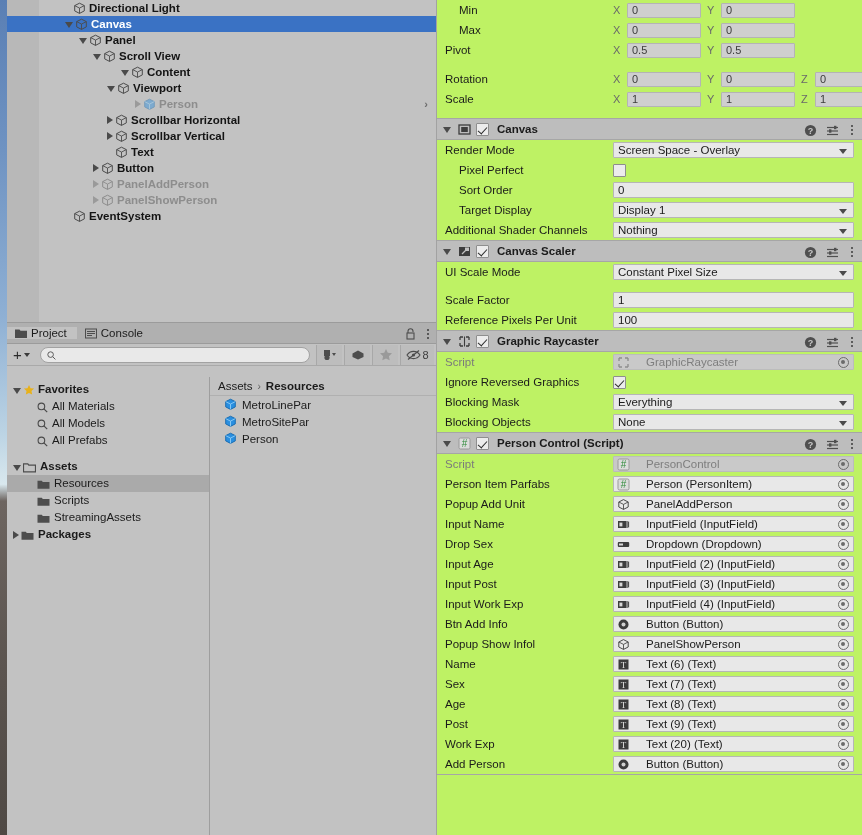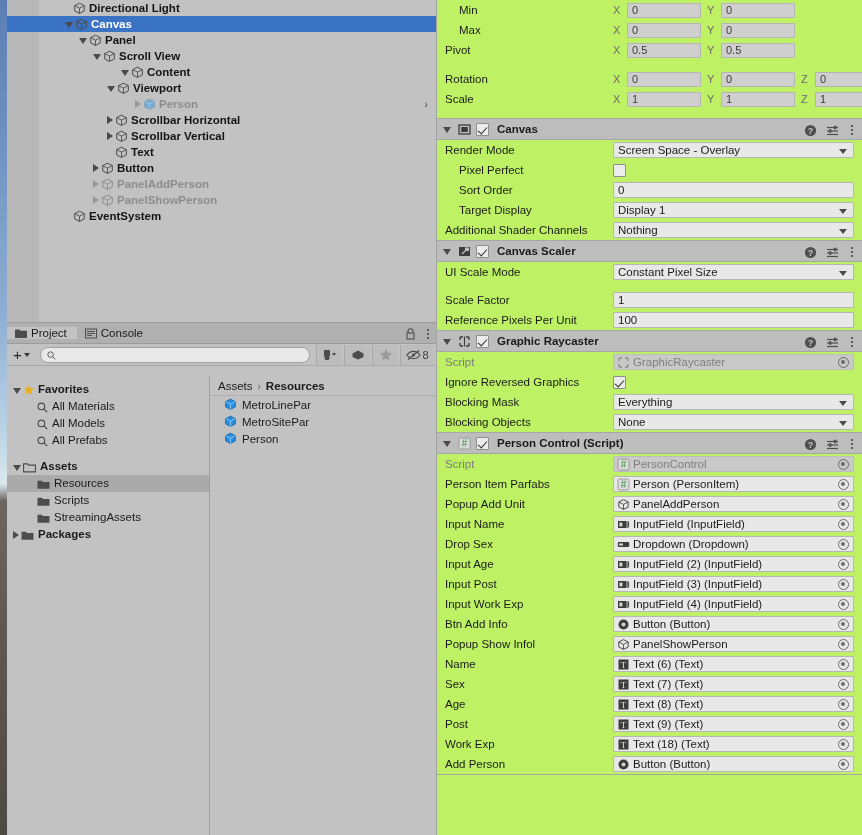--- a/index.html
+++ b/index.html
@@ -196,21 +196,21 @@
     border-radius: 1px; display: flex; align-items: center;
     padding: 0 4px; font-size: 11.5px; color: #1b1b1b; margin-right: 8px;
     position: relative;
   }
   .field.dropdown::after {
     content: ""; position: absolute; right: 6px; top: 6px;
     width: 0; height: 0; border-left: 4px solid transparent;
     border-right: 4px solid transparent; border-top: 5px solid #4b4b4b;
   }
   .field.disabled { background: #c9c9c9; color: #7e7e7e; border-color: #bcbcbc; }
-  .field.objref { padding-left: 3px; gap: 3px; }
+  .field.objref { padding-left: 3px; gap: 16px; }
   .objref-circ {
     position: absolute; right: 4px; top: 2px; width: 11px; height: 11px;
     border: 1.4px solid #6b6b6b; border-radius: 50%;
   }
   .objref-circ::after {
     content:""; position:absolute; left:2.3px; top:2.3px; width:4px;height:4px;
     background:#6b6b6b; border-radius:50%;
   }
   .small-chk {
     width: 13px; height: 13px; background: #ececec; border: 1px solid #8e8e8e;
@@ -957,21 +957,21 @@
             <span class="objref-circ"></span>
           </div>
         </div>
         <div class="row">
           <span class="lbl">Work Exp</span>
           <div class="field objref">
             <span class="ico-sm"><svg viewBox="0 0 13 13" width="13" height="13">
                 <rect x="1.5" y="1.5" width="10" height="10" fill="#3d3d3d"></rect>
                 <text x="6.5" y="10" font-size="9" font-family="Liberation Serif, serif" fill="#e6e6e6" text-anchor="middle">T</text>
               </svg></span>
-            <span>Text (18) (Text)</span>
+            <span>Text (20) (Text)</span>
             <span class="objref-circ"></span>
           </div>
         </div>
         <div class="row">
           <span class="lbl">Add Person</span>
           <div class="field objref">
             <span class="ico-sm"><svg viewBox="0 0 13 13" width="13" height="13">
                 <circle cx="6.5" cy="6.5" r="5" fill="#3d3d3d"></circle>
                 <circle cx="6.5" cy="6.5" r="2" fill="#d0d0d0"></circle>
               </svg></span>

